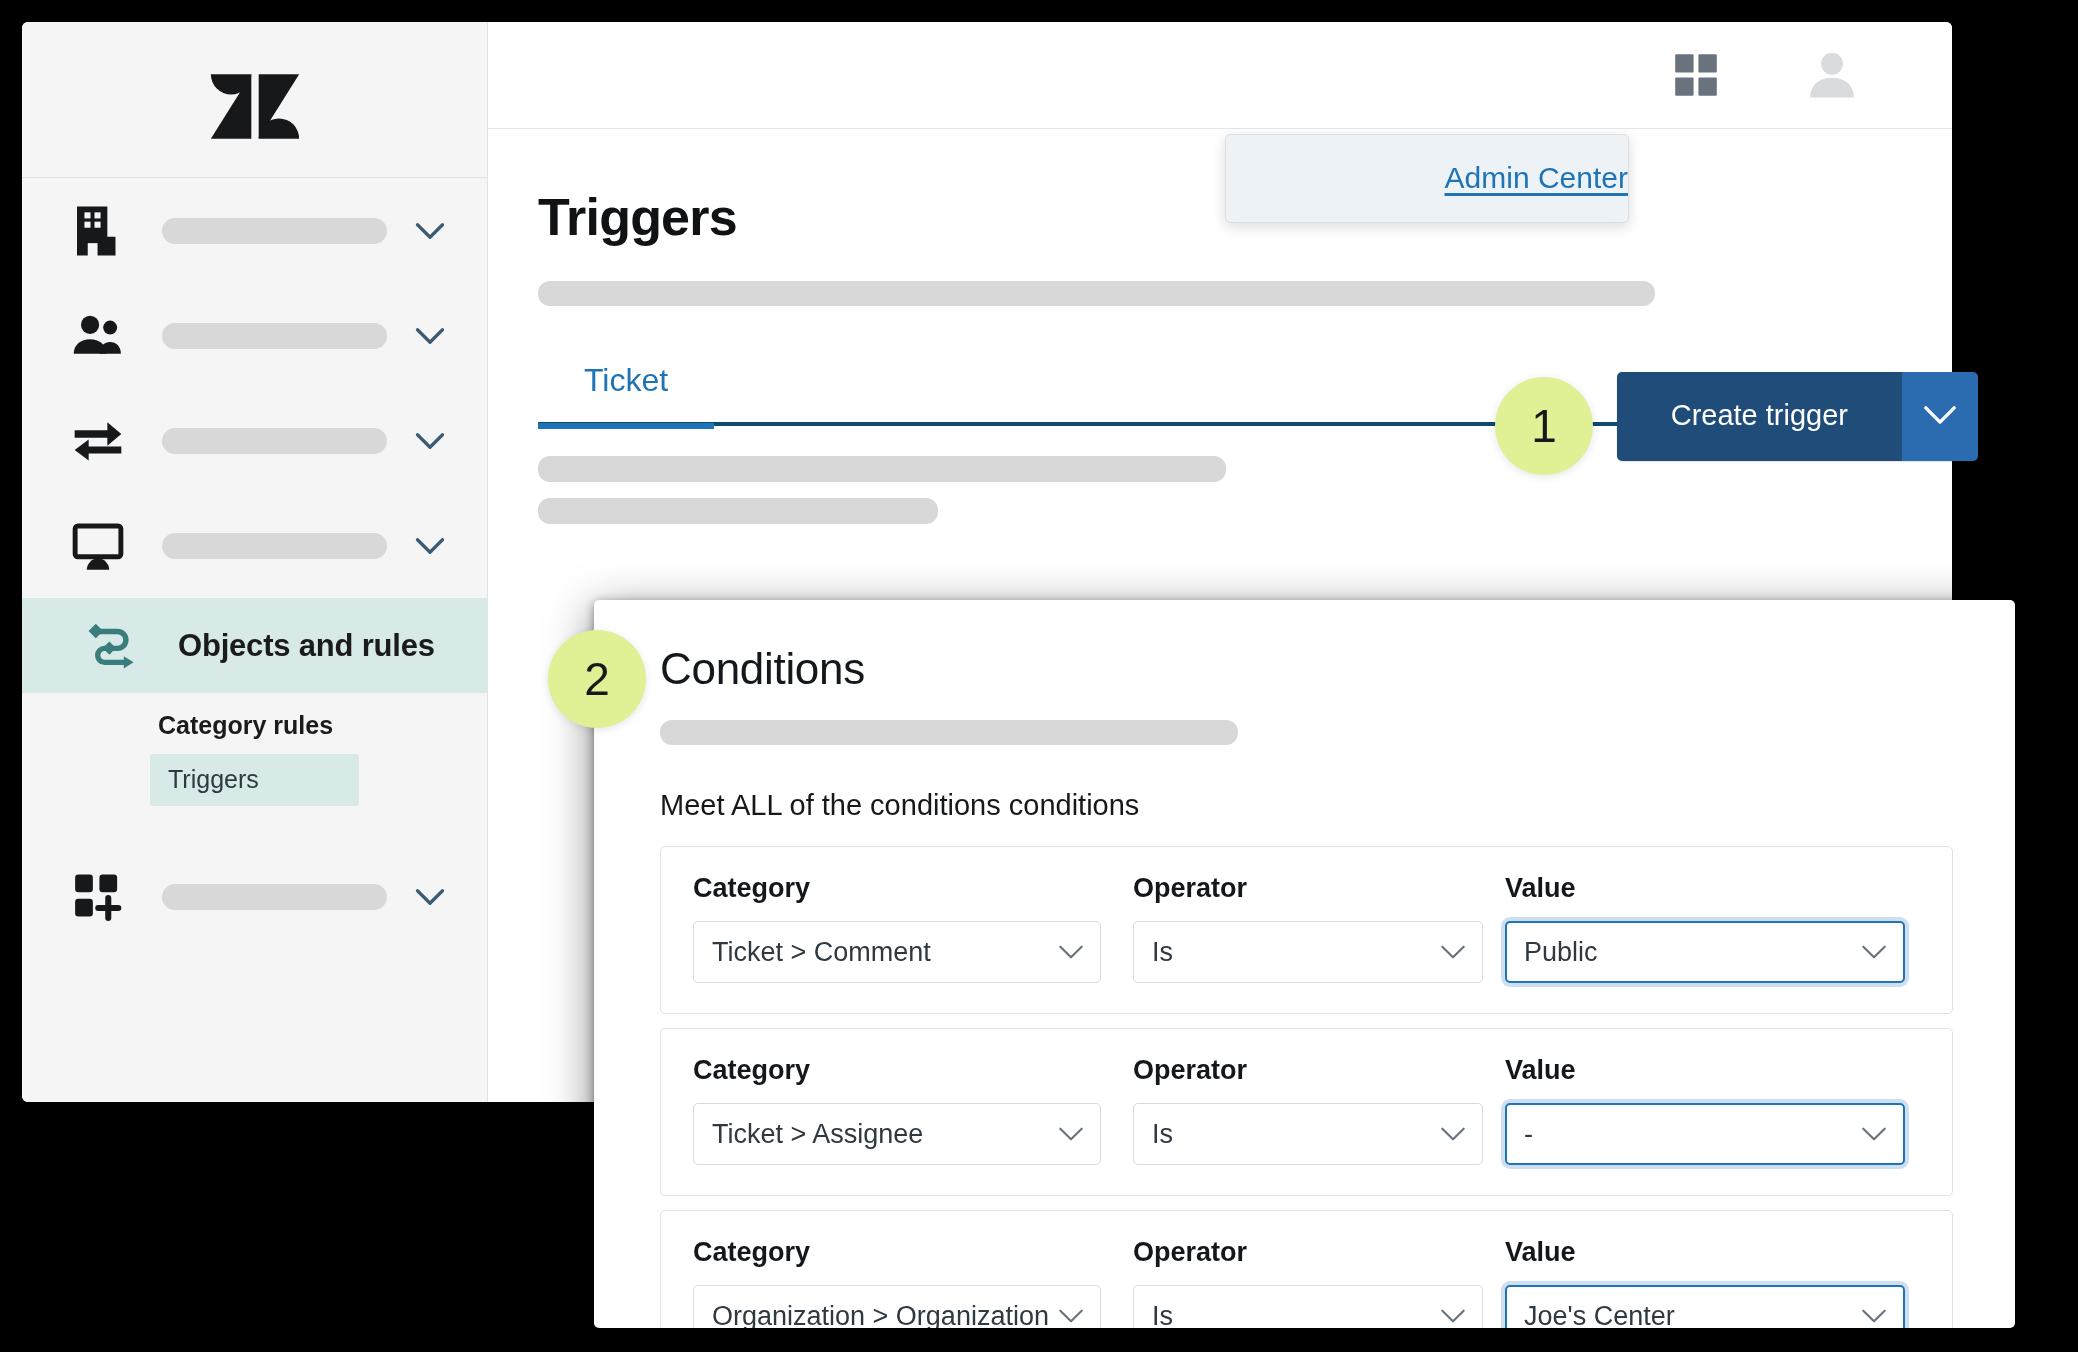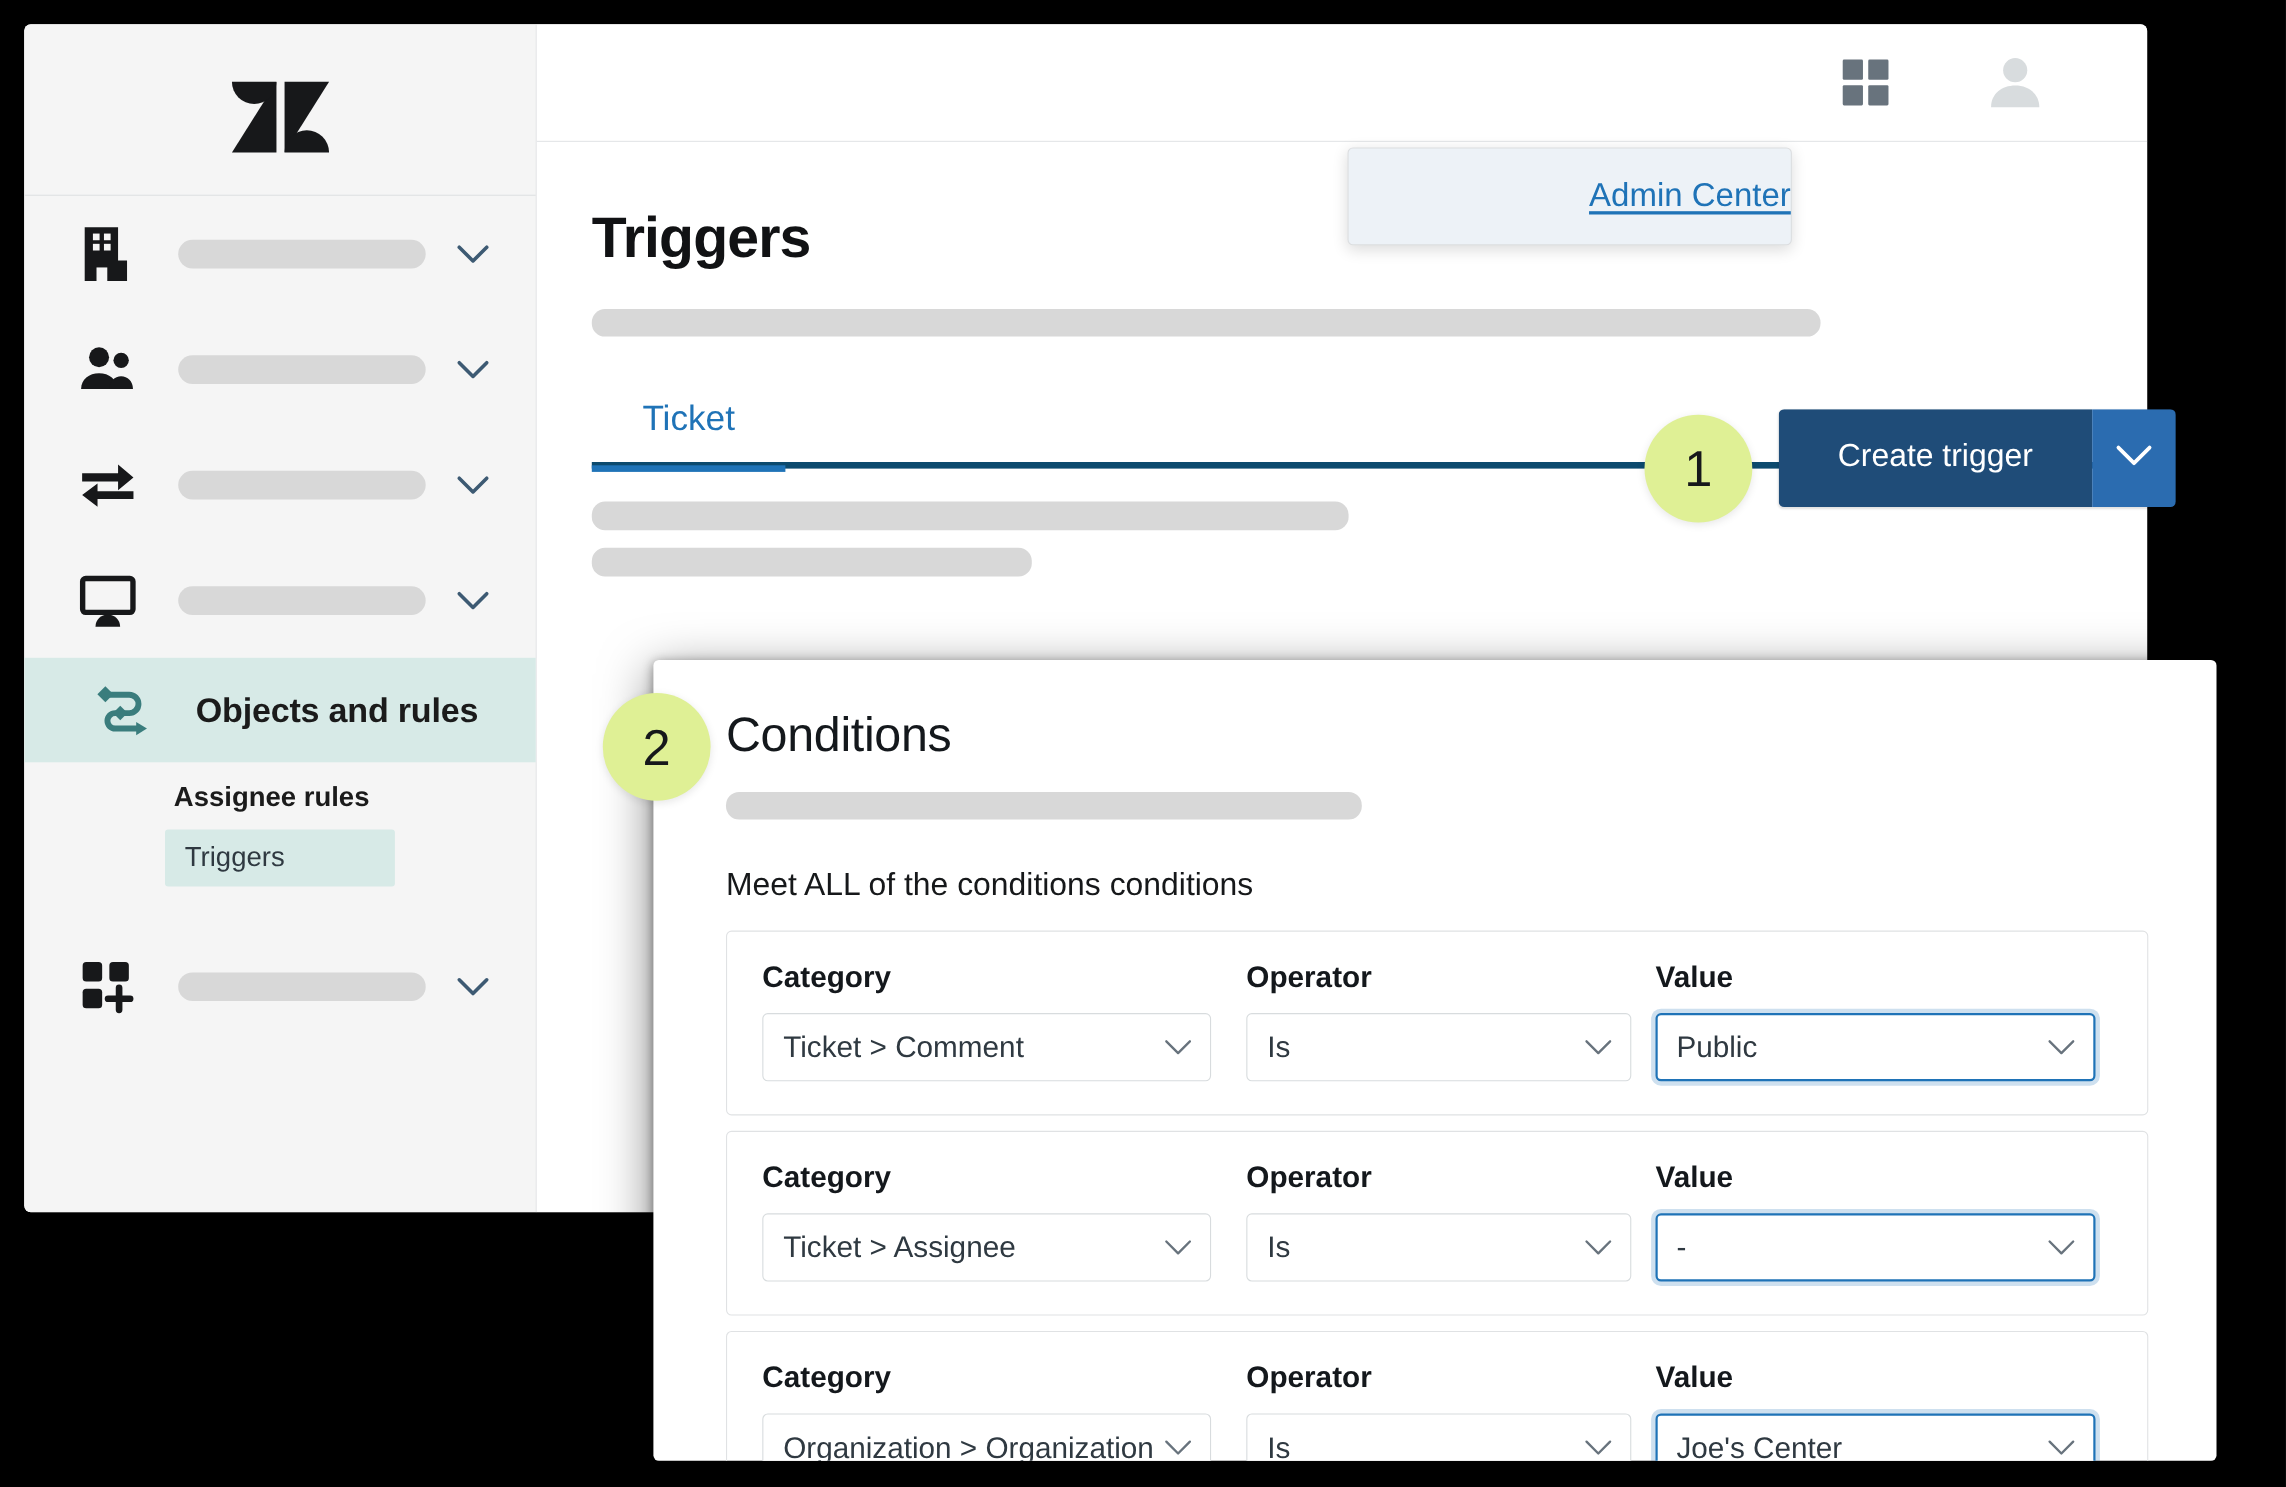--- a/index.html
+++ b/index.html
@@ -152,21 +152,21 @@
   }
   .skel {
     background: #d8d8d8;
     border-radius: 12px;
     height: 24px;
   }
   #title-skel { width: 1117px; height: 25px; margin-bottom: 42px; }
 
   #tabs {
     position: relative;
-    border-bottom: 6px solid #0c4a6e;
+    border-bottom: 4px solid #0c4a6e;
     height: 78px;
     width: 1440px;
     box-sizing: border-box;
   }
   #tab-ticket {
     display: inline-block;
     font-size: 32px;
     color: #1f73b7;
     padding: 12px 46px 24px 46px;
     border-bottom: 6px solid #1f73b7;
@@ -396,21 +396,21 @@
           <path d="M4.5 5.8h9.0a3.6 3.6 0 0 1 0 7.2H8.0a3.0 3.0 0 0 0 0 6.0h9.5" fill="none" stroke="#3a7d7d" stroke-width="2.3" stroke-linecap="round"></path>
           <rect x="2.0" y="3.4" width="4.4" height="4.4" transform="rotate(45 4.2 5.6)" fill="#3a7d7d"></rect>
           <rect x="8.0" y="10.9" width="4.0" height="4.0" transform="rotate(45 10.0 12.9)" fill="#3a7d7d"></rect>
           <path d="M16.2 16.4l4.2 2.6-4.2 2.6z" fill="#3a7d7d"></path>
         </svg>
       </span>
       <span class="nav-label">Objects and rules</span>
     </div>
 
     <div class="sub-group">
-      <div class="sub-title">Assignee rules</div>
+      <div class="sub-title">Category rules</div>
       <div class="sub-item">Triggers</div>
     </div>
 
     <div class="nav-row" style="margin-top:28px;">
       <span class="nav-icon">
         <svg width="56" height="56" viewBox="0 0 24 24">
           <rect x="2.2" y="2.4" width="7.6" height="7.6" rx="1.4" fill="#17181a"></rect>
           <rect x="12.6" y="2.4" width="7.6" height="7.6" rx="1.4" fill="#17181a"></rect>
           <rect x="2.2" y="12.8" width="7.6" height="7.6" rx="1.4" fill="#17181a"></rect>
           <path d="M16.4 12.4v8.6M12.1 16.7h8.6" stroke="#17181a" stroke-width="2.6" stroke-linecap="round"></path>

